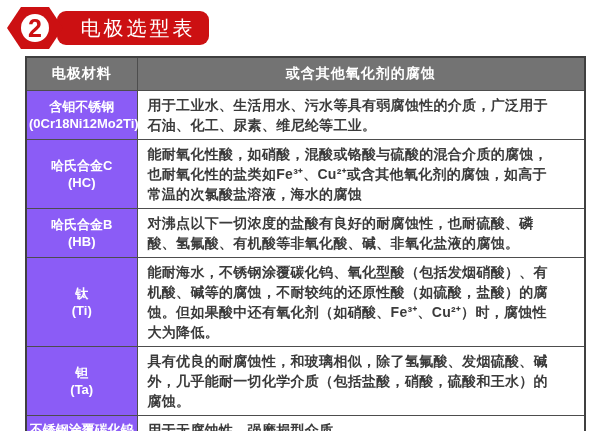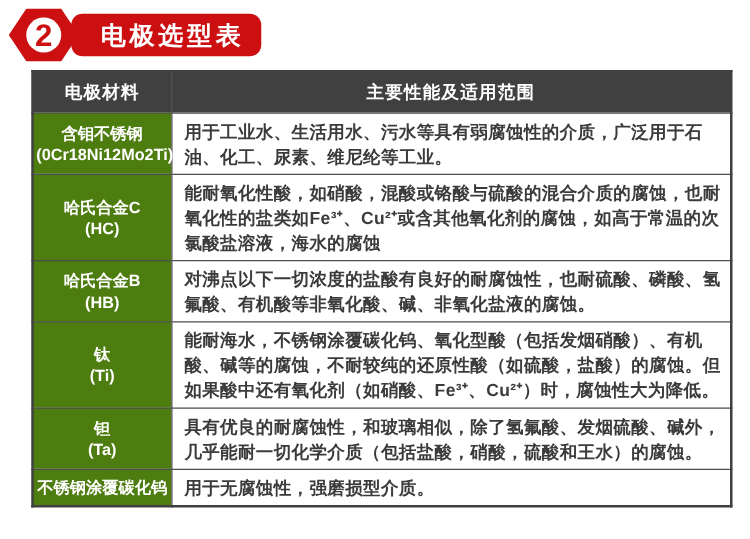--- a/index.html
+++ b/index.html
@@ -7,47 +7,47 @@
               font-family:"Liberation Sans", sans-serif; }
 
   
   .hdr { position:relative; height:56px; }
   .hex-badge { position:absolute; left:6px; top:5px; width:58px; height:46px; z-index:2; }
   .title-pill {
     position:absolute; left:57px; top:11px; z-index:1;
     width:152px; height:34px; border-radius:9px;
     background:#cc1012; color:#ffffff;
     display:flex; align-items:center; justify-content:center;
-    font-size:20px; font-weight:bold; letter-spacing:3px;
+    font-size:20px; font-weight:normal; letter-spacing:3px;
     padding-left:10px;
   }
 
   
   table.sel {
     border-collapse:collapse; table-layout:fixed;
     margin-left:25px; width:561px;
     border:2px solid #404040;
   }
   table.sel th, table.sel td { border:1px solid #4d4d4d; }
 
   thead th {
-    background:#404040; color:#ffffff;
+    background:#737373; color:#ffffff;
     font-size:14px; font-weight:bold; height:33px;
     text-align:center; letter-spacing:1px;
   }
   tbody th.mat {
-    background:#4d7c0f; color:#ffffff;
+    background:#8b5cf6; color:#ffffff;
     font-size:13px; font-weight:bold; line-height:17px;
     text-align:center; vertical-align:middle; padding:4px 2px;
   }
   tbody td.desc {
     color:#3b3b3b; font-size:14px; font-weight:bold;
     line-height:20px; letter-spacing:0.3px;
     text-align:left; vertical-align:middle;
-    padding:4px 4px 4px 10px;
+    padding:4px 24px 4px 10px;
   }
 </style>
 </head>
 <body>
 
 <div class="hdr">
   <svg class="hex-badge" viewBox="0 0 58 46" xmlns="http://www.w3.org/2000/svg">
     <polygon points="1,23 15,2 43,2 57,23 43,44 15,44" fill="#cc1012"></polygon>
     <circle cx="29" cy="23" r="14" fill="#ffffff"></circle>
     <text x="29" y="32" text-anchor="middle" font-size="25" font-weight="bold" fill="#cc1012">2</text>
@@ -56,21 +56,21 @@
 </div>
 
 <table class="sel">
   <colgroup>
       <col style="width:111px">
       <col>
     </colgroup>
   <thead>
     <tr>
       <th>电极材料</th>
-      <th>主要性能及适用范围</th>
+      <th>或含其他氧化剂的腐蚀</th>
     </tr>
   </thead>
   <tbody>
     <tr>
       <th class="mat">
         <div>含钼不锈钢</div>
         <div>(0Cr18Ni12Mo2Ti)</div>
       </th>
       <td class="desc">用于工业水、生活用水、污水等具有弱腐蚀性的介质，广泛用于石油、化工、尿素、维尼纶等工业。</td>
     </tr>

